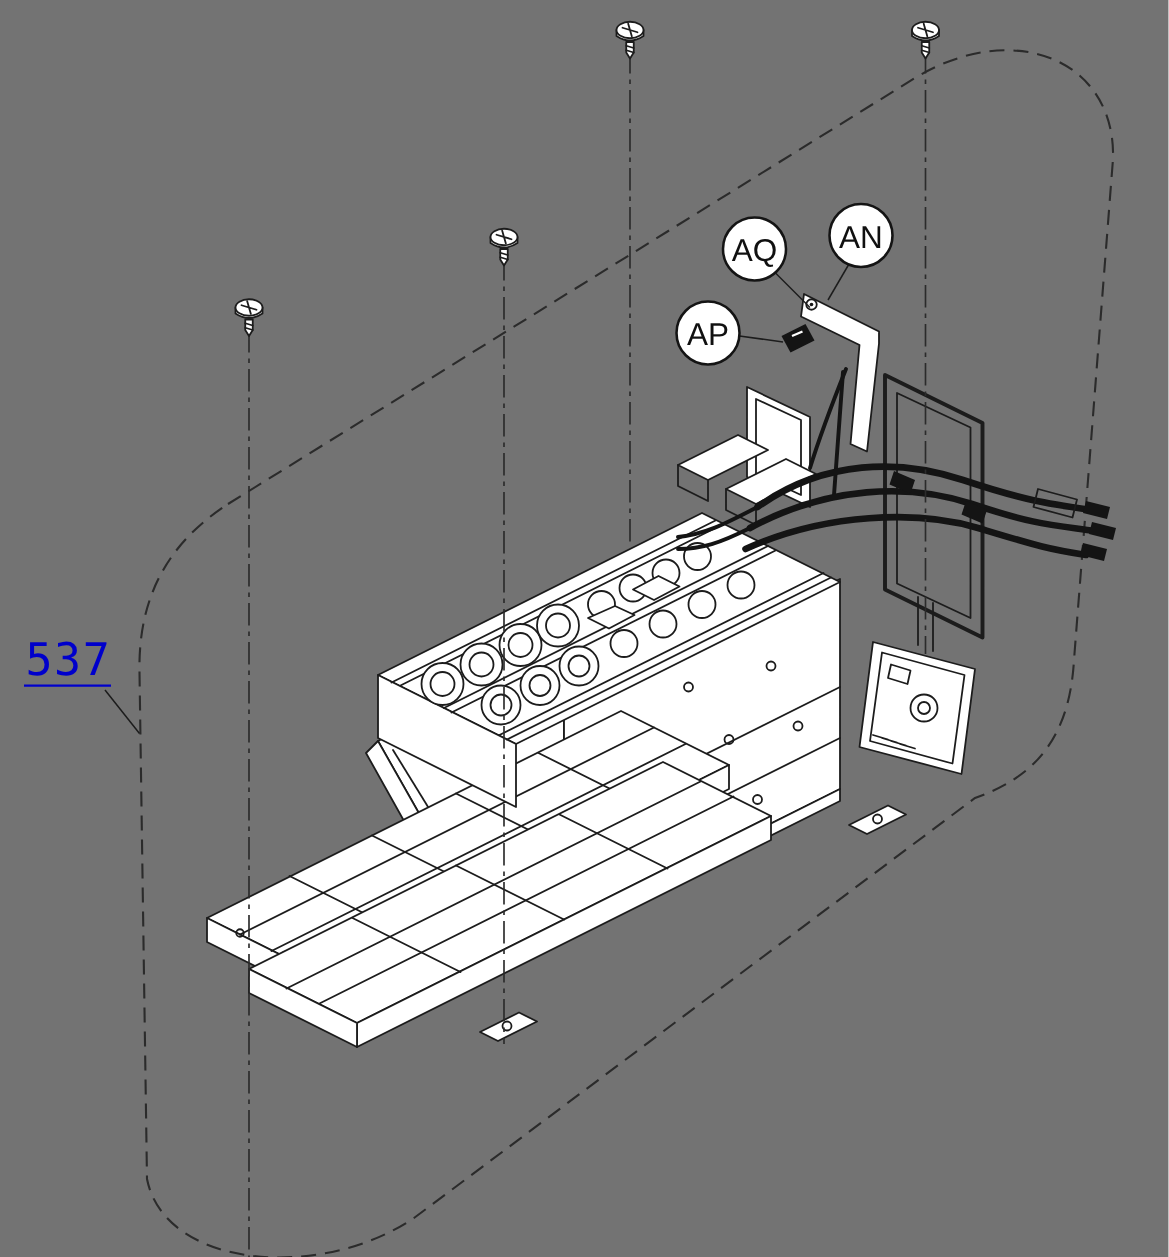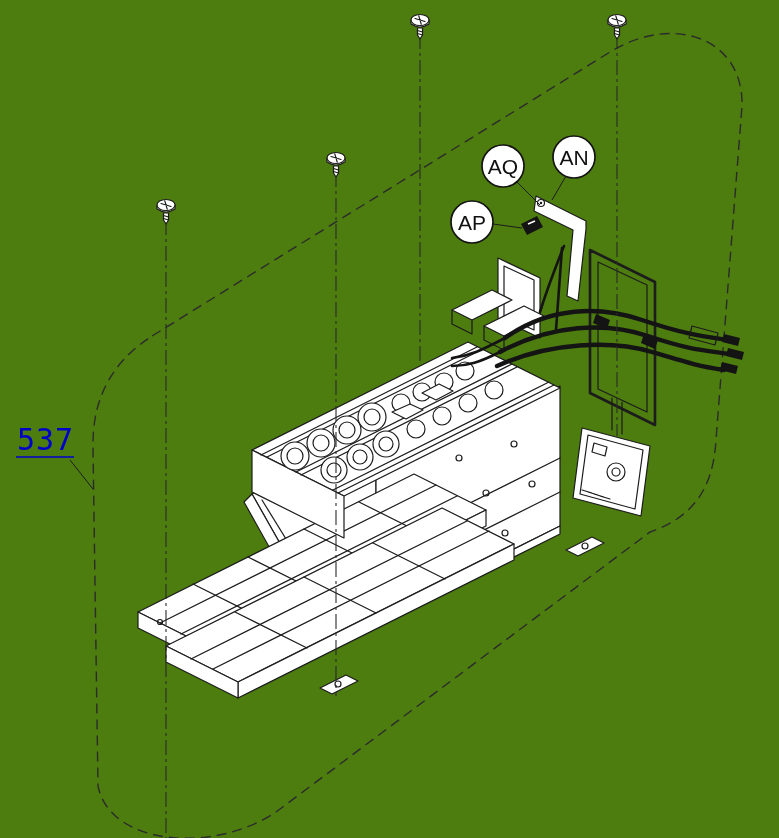--- a/index.html
+++ b/index.html
@@ -1,16 +1,16 @@
 <!DOCTYPE html>
 <html><head>
 <meta charset="utf-8">
 <style>
   html,body{margin:0;padding:0;background:#ffffff;}
-  .canvas{position:relative;width:779px;height:838px;background:#4d7c0f;overflow:hidden;
+  .canvas{position:relative;width:779px;height:838px;background:#737373;overflow:hidden;
           font-family:"Liberation Sans",sans-serif;}
   svg{display:block;}
   
   .s{stroke:#1c1c1c;stroke-width:1.2;stroke-linejoin:round;stroke-linecap:round;fill:none;}
   .f{fill:#ffffff;}
   .dark{fill:#141414;stroke:none;}
   .thick{stroke-width:2.6;}
   .cable{stroke:#141414;stroke-width:4.4;fill:none;stroke-linecap:round;}
   .thin-cable{stroke:#141414;stroke-width:2.6;fill:none;stroke-linecap:round;}
   .cl{stroke:#2b2b2b;stroke-width:1.1;fill:none;stroke-dasharray:15 4 3 4;}

